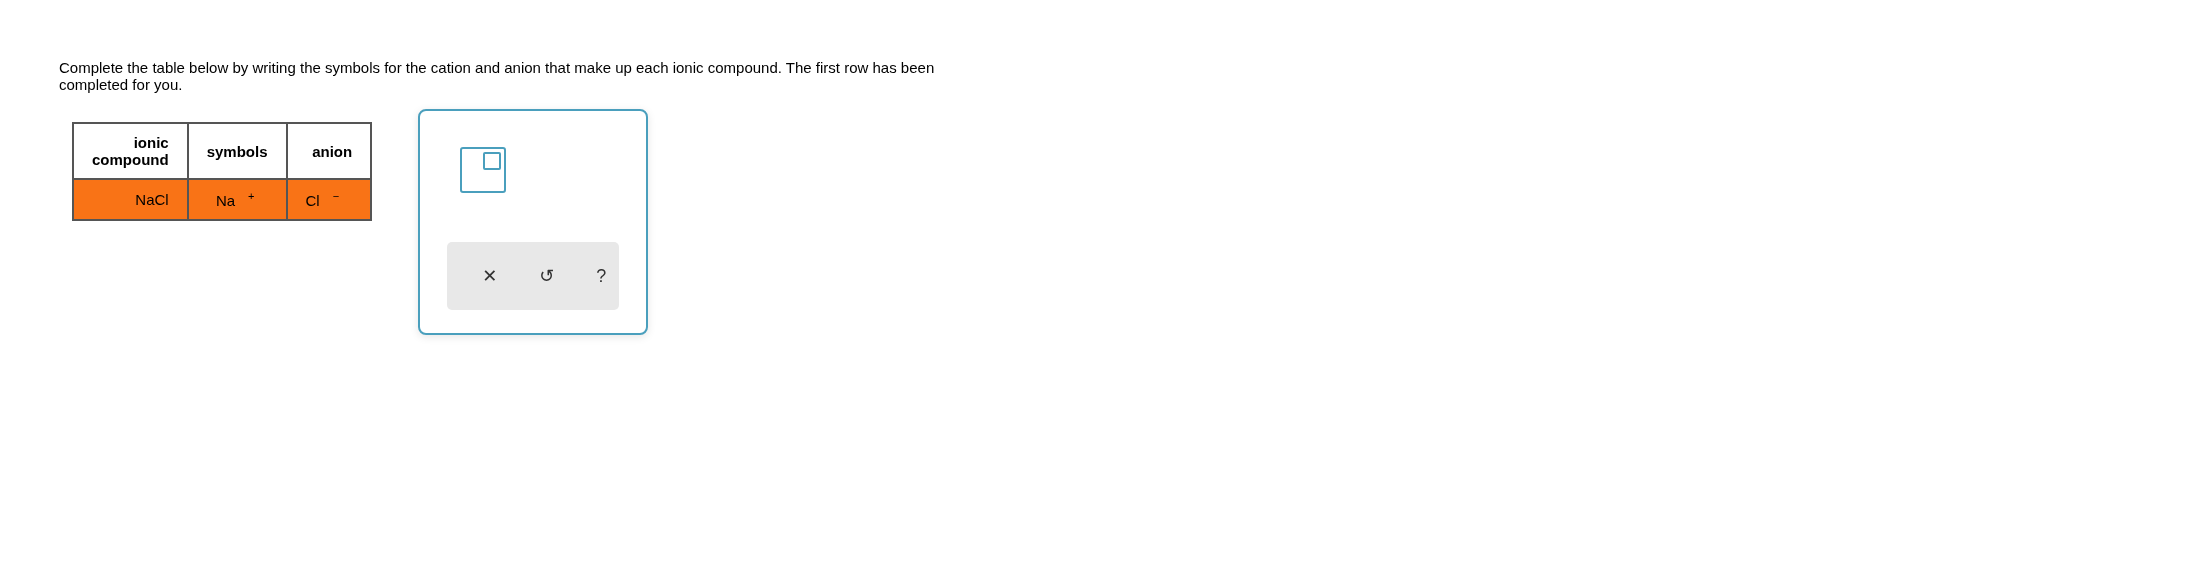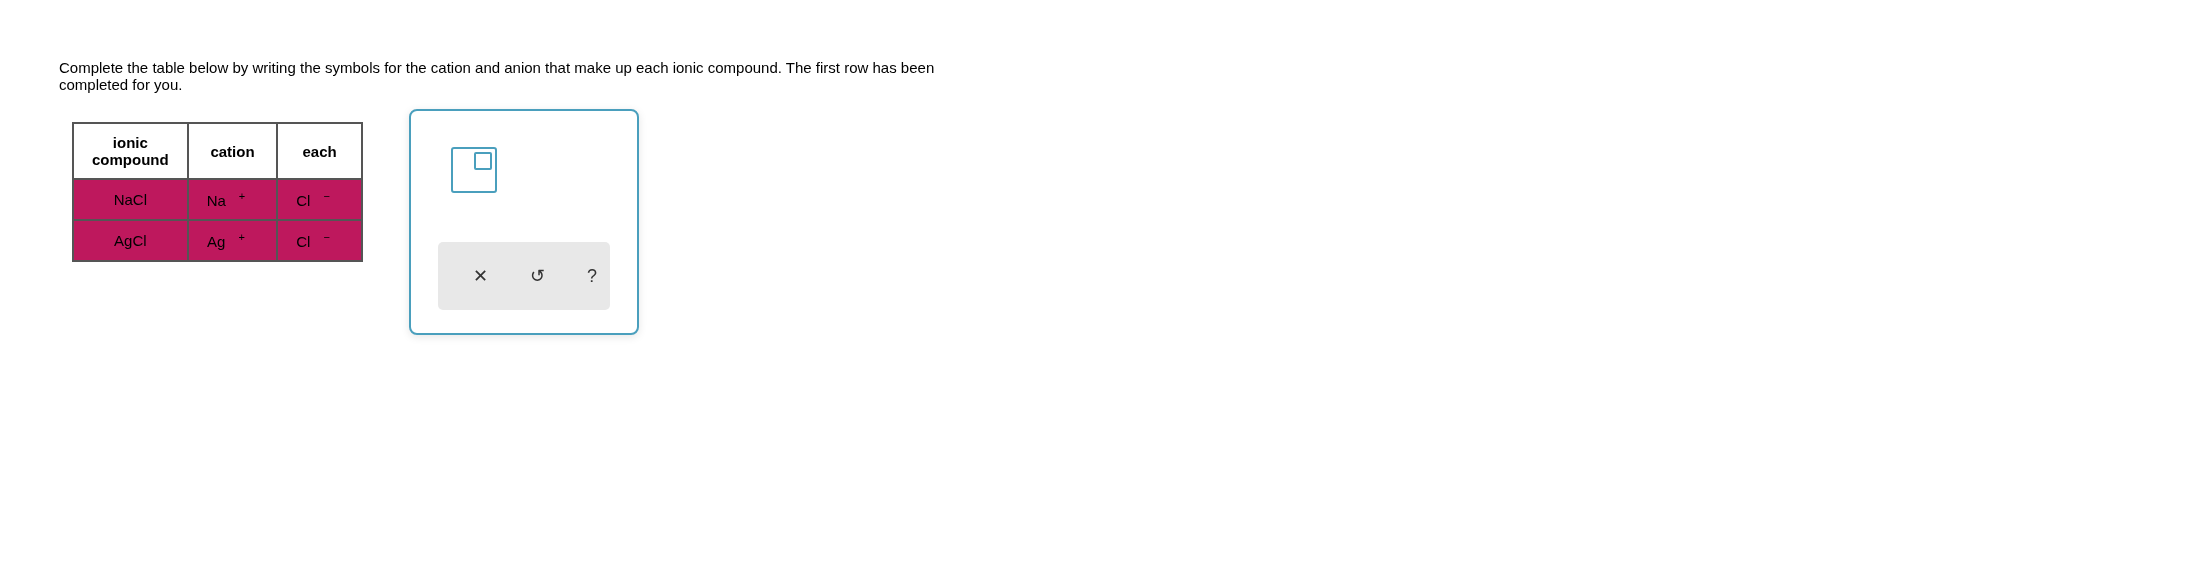--- a/index.html
+++ b/index.html
@@ -19,31 +19,31 @@
       display: flex;
       align-items: flex-start;
       gap: 20px;
     }
     table {
       border-collapse: collapse;
       min-width: 280px;
     }
     th, td {
       border: 2px solid #555;
-      text-align: center;
+      text-align: right;
       padding: 10px 18px;
       font-size: 15px;
       min-width: 80px;
     }
     th {
       font-weight: bold;
       background: #fff;
     }
     td {
-      background: #be185d;
+      background: #f97316;
     }
     .superscript {
       vertical-align: super;
       font-size: 11px;
     }
     .subscript {
       vertical-align: sub;
       font-size: 11px;
     }
     .input-cell {
@@ -116,37 +116,32 @@
 <body>
 
 <p class="instruction">Complete the table below by writing the symbols for the cation and anion that make up each ionic compound. The first row has been completed for you.</p>
 
 <div class="main-layout">
 
   <table>
     <thead>
       <tr>
         <th>ionic<br>compound</th>
-        <th>cation</th>
-        <th>each</th>
+        <th>symbols</th>
+        <th>anion</th>
       </tr>
     </thead>
     <tbody>
 
       <tr>
         <td>NaCl</td>
         <td>Na<span class="superscript">+</span></td>
         <td>Cl<span class="superscript">−</span></td>
       </tr>
 
-      <tr>
-        <td>AgCl</td>
-        <td>Ag<span class="superscript">+</span></td>
-        <td>Cl<span class="superscript">−</span></td>
-      </tr>
 
 
 
     </tbody>
   </table>
 
   <div class="popup-panel">
     <div class="popup-top">
       <div class="popup-big-box">
         <div class="popup-small-box"></div>

